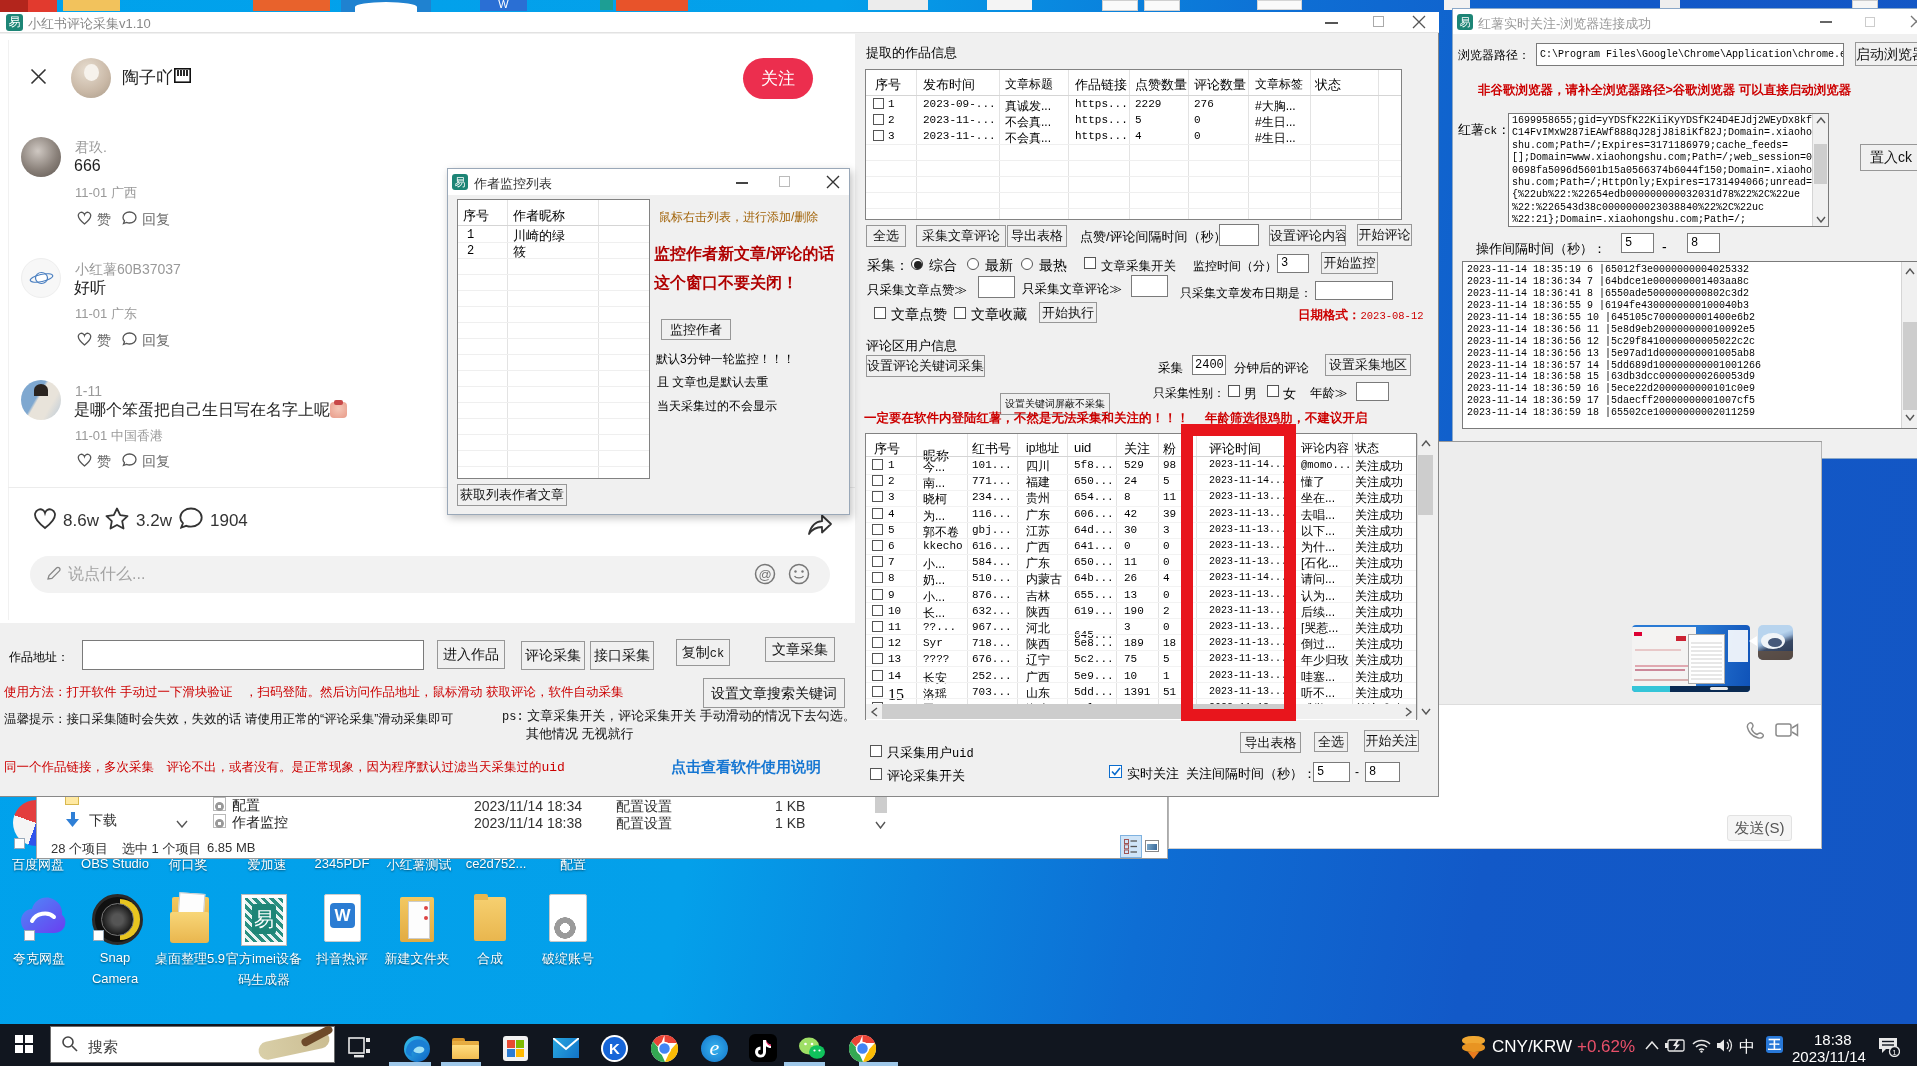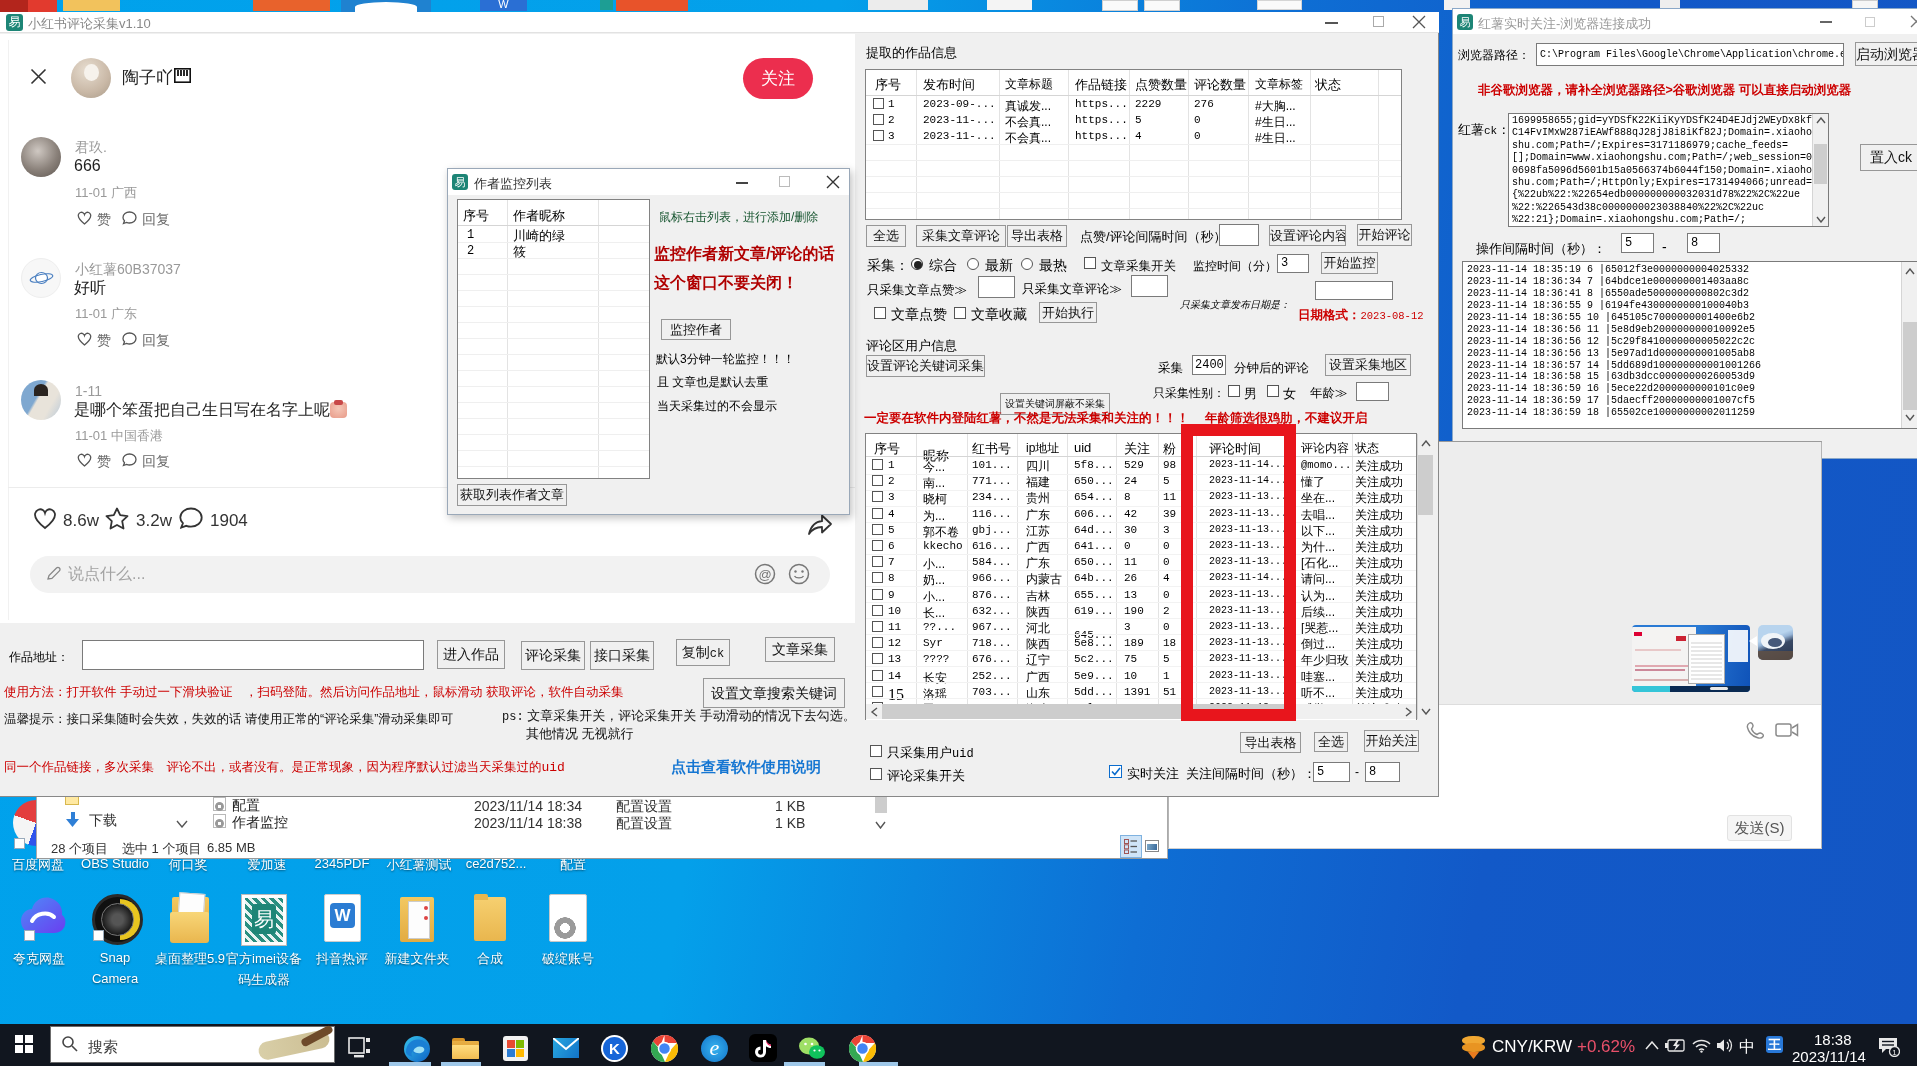--- a/index.html
+++ b/index.html
@@ -509,21 +509,21 @@
 <div class="abs" style="left:1039px;top:257px;font-size:14px;">最热</div>
 <div class="cb" style="left:1084px;top:257px;"></div>
 <div class="abs" style="left:1101px;top:258px;font-size:12.5px;">文章采集开关</div>
 <div class="abs" style="left:1193px;top:258px;font-size:12px;">监控时间（分）</div>
 <div class="inp mono" style="left:1277px;top:254px;width:32px;height:19px;font-size:12px;line-height:17px;padding-left:3px;">3</div>
 <div class="win-btn" style="left:1321px;top:252px;width:57px;height:22px;line-height:20px;font-size:13px;">开始监控</div>
 <div class="abs" style="left:867px;top:282px;font-size:12.5px;">只采集文章点赞≫</div>
 <div class="inp" style="left:978px;top:276px;width:37px;height:22px;"></div>
 <div class="abs" style="left:1022px;top:281px;font-size:12.5px;">只采集文章评论≫</div>
 <div class="inp" style="left:1131px;top:275px;width:37px;height:22px;"></div>
-<div class="abs" style="left:1180px;top:298px;font-size:10px;font-style:italic;">只采集文章发布日期是：</div>
+<div class="abs" style="left:1180px;top:285px;font-size:12px;">只采集文章发布日期是：</div>
 <div class="inp" style="left:1315px;top:281px;width:78px;height:19px;"></div>
 <div class="cb" style="left:874px;top:307px;"></div>
 <div class="abs" style="left:891px;top:306px;font-size:14px;">文章点赞</div>
 <div class="cb" style="left:954px;top:307px;"></div>
 <div class="abs" style="left:971px;top:306px;font-size:14px;">文章收藏</div>
 <div class="win-btn" style="left:1039px;top:302px;width:58px;height:21px;line-height:19px;font-size:13px;">开始执行</div>
 <div class="abs" style="left:1298px;top:307px;font-size:12.5px;font-weight:bold;color:#cc0000;">日期格式：<span class="mono" style="font-size:10.5px;font-weight:normal;color:#cc0000;">2023-08-12</span></div>
 <div class="abs" style="left:866px;top:337px;font-size:13px;">评论区用户信息</div>
 <div class="win-btn" style="left:866px;top:355px;width:119px;height:22px;line-height:20px;font-size:13px;">设置评论关键词采集</div>
 <div class="win-btn" style="left:1000px;top:355px;width:110px;height:22px;line-height:20px;font-size:10px;margin-top:38px;">设置关键词屏蔽不采集</div>
@@ -634,21 +634,21 @@
 <div class="abs" style="left:1026px;top:555px;font-size:12px;">广东</div>
 <div class="abs mono" style="left:1074px;top:556px;font-size:11px;">650...</div>
 <div class="abs mono" style="left:1124px;top:556px;font-size:11px;">11</div>
 <div class="abs mono" style="left:1163px;top:556px;font-size:11px;">0</div>
 <div class="abs mono" style="left:1209px;top:556px;font-size:10px;">2023-11-13...</div>
 <div class="abs" style="left:1301px;top:555px;font-size:12px;">[石化...</div>
 <div class="abs" style="left:1355px;top:555px;font-size:12px;">关注成功</div>
 <div class="cb" style="left:872px;top:572px;width:11px;height:11px;"></div>
 <div class="abs mono" style="left:888px;top:572px;font-size:11px;">8</div>
 <div class="abs" style="left:923px;top:572px;font-size:12px;">奶...</div>
-<div class="abs mono" style="left:972px;top:572px;font-size:11px;">966...</div>
+<div class="abs mono" style="left:972px;top:572px;font-size:11px;">510...</div>
 <div class="abs" style="left:1026px;top:571px;font-size:12px;">内蒙古</div>
 <div class="abs mono" style="left:1074px;top:572px;font-size:11px;">64b...</div>
 <div class="abs mono" style="left:1124px;top:572px;font-size:11px;">26</div>
 <div class="abs mono" style="left:1163px;top:572px;font-size:11px;">4</div>
 <div class="abs mono" style="left:1209px;top:572px;font-size:10px;">2023-11-14...</div>
 <div class="abs" style="left:1301px;top:571px;font-size:12px;">请问...</div>
 <div class="abs" style="left:1355px;top:571px;font-size:12px;">关注成功</div>
 <div class="cb" style="left:872px;top:589px;width:11px;height:11px;"></div>
 <div class="abs mono" style="left:888px;top:589px;font-size:11px;">9</div>
 <div class="abs" style="left:923px;top:589px;font-size:12px;">小...</div>
@@ -815,21 +815,21 @@
   <div class="abs" style="left:10px;top:153px;width:191px;height:1px;background:#efefef;"></div>
   <div class="abs" style="left:10px;top:169px;width:191px;height:1px;background:#efefef;"></div>
   <div class="abs" style="left:10px;top:185px;width:191px;height:1px;background:#efefef;"></div>
   <div class="abs" style="left:10px;top:201px;width:191px;height:1px;background:#efefef;"></div>
   <div class="abs" style="left:10px;top:217px;width:191px;height:1px;background:#efefef;"></div>
   <div class="abs" style="left:10px;top:233px;width:191px;height:1px;background:#efefef;"></div>
   <div class="abs" style="left:10px;top:249px;width:191px;height:1px;background:#efefef;"></div>
   <div class="abs" style="left:10px;top:265px;width:191px;height:1px;background:#efefef;"></div>
   <div class="abs" style="left:10px;top:281px;width:191px;height:1px;background:#efefef;"></div>
   <div class="abs" style="left:10px;top:297px;width:191px;height:1px;background:#efefef;"></div>
-  <div class="abs" style="left:211px;top:40px;font-size:12px;color:#14532d;text-align:right;">鼠标右击列表，进行添加/删除</div>
+  <div class="abs" style="left:211px;top:40px;font-size:12px;color:#a16207;text-align:right;">鼠标右击列表，进行添加/删除</div>
   <div class="abs" style="left:206px;top:75px;font-size:16px;font-weight:bold;color:#b00000;">监控作者新文章/评论的话</div>
   <div class="abs" style="left:206px;top:104px;font-size:16px;font-weight:bold;color:#b00000;">这个窗口不要关闭！</div>
   <div class="win-btn" style="left:213px;top:150px;width:70px;height:21px;line-height:19px;font-size:13px;">监控作者</div>
   <div class="abs" style="left:208px;top:182px;font-size:12px;color:#000;">默认3分钟一轮监控！！！</div>
   <div class="abs" style="left:209px;top:205px;font-size:12px;color:#000;">且 文章也是默认去重</div>
   <div class="abs" style="left:209px;top:229px;font-size:12px;color:#000;">当天采集过的不会显示</div>
   <div class="win-btn" style="left:9px;top:315px;width:110px;height:22px;line-height:20px;font-size:13px;">获取列表作者文章</div>
 </div>
 
 </body></html>

